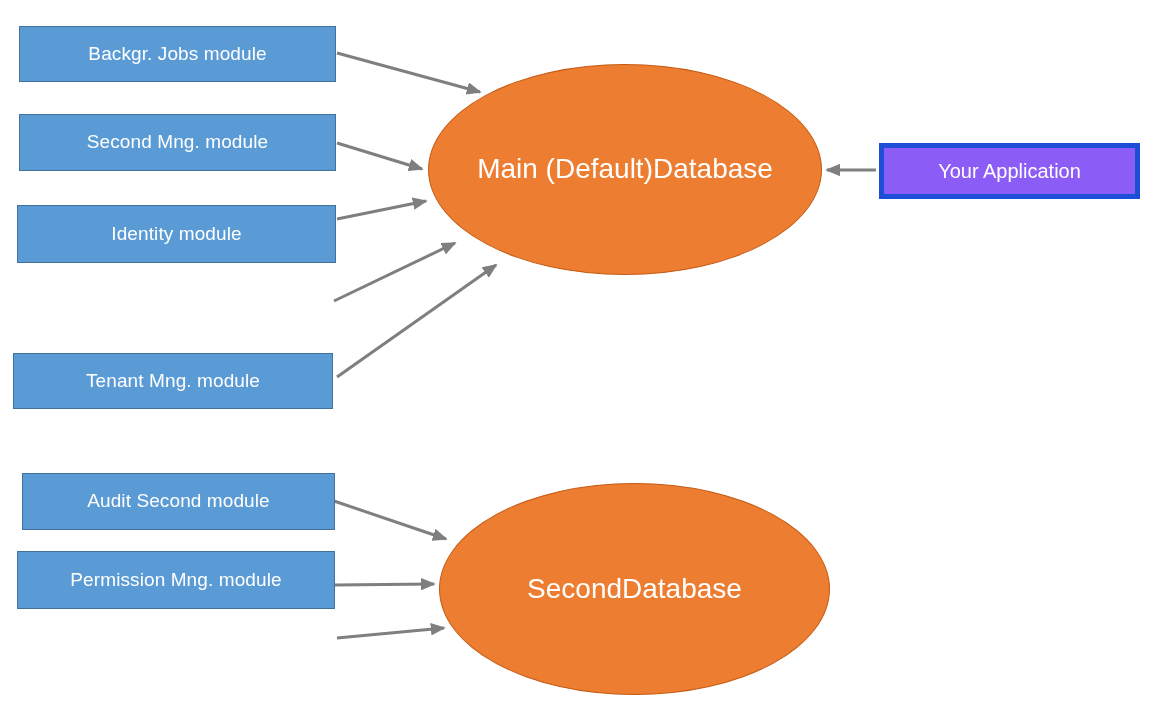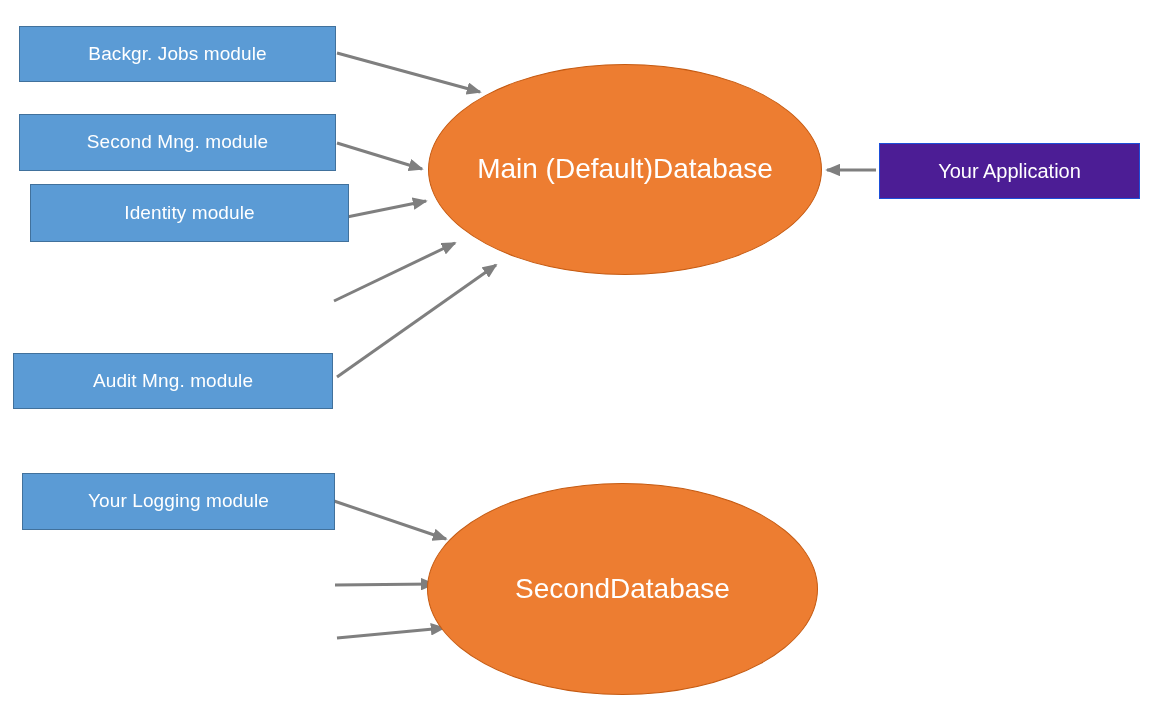--- a/index.html
+++ b/index.html
@@ -29,22 +29,22 @@
     justify-content: center;
     font-size: 19px;
     letter-spacing: 0.1px;
     line-height: 1.1;
     text-align: center;
     white-space: nowrap;
   }
   .app-box {
     position: absolute;
     box-sizing: border-box;
-    background: #4c1d95;
-    border: 1px solid #1d4ed8;
+    background: #8b5cf6;
+    border: 5px solid #1d4ed8;
     color: #ffffff;
     display: flex;
     align-items: center;
     justify-content: center;
     font-size: 20px;
     line-height: 1.1;
     text-align: center;
     white-space: nowrap;
   }
   .db-ellipse {
@@ -100,41 +100,44 @@
   </svg>
 
   <div class="module-box" style="left:19px; top:26px; width:317px; height:56px;">
     <span>Backgr. Jobs module</span>
   </div>
 
   <div class="module-box" style="left:19px; top:114px; width:317px; height:57px;">
     <span>Second Mng. module</span>
   </div>
 
-  <div class="module-box" style="left:17px; top:184px; width:319px; height:58px;margin-left:13px;">
+  <div class="module-box" style="left:17px; top:205px; width:319px; height:58px;">
     <span>Identity module</span>
   </div>
 
 
   <div class="module-box" style="left:13px; top:353px; width:320px; height:56px;">
-    <span>Audit Mng. module</span>
+    <span>Tenant Mng. module</span>
   </div>
 
   <div class="module-box" style="left:22px; top:473px; width:313px; height:57px;">
-    <span>Your Logging module</span>
+    <span>Audit Second module</span>
   </div>
 
+  <div class="module-box" style="left:17px; top:551px; width:318px; height:58px;">
+    <span>Permission Mng. module</span>
+  </div>
 
 
   <div class="db-ellipse" style="left:428px; top:64px; width:394px; height:211px;">
     <span class="db-line">Main (Default)</span>
     <span class="db-line">Database</span>
   </div>
 
-  <div class="db-ellipse" style="left:427px; top:483px; width:391px; height:212px;">
+  <div class="db-ellipse" style="left:439px; top:483px; width:391px; height:212px;">
     <span class="db-line">Second</span>
     <span class="db-line">Database</span>
   </div>
 
   <div class="app-box" style="left:879px; top:143px; width:261px; height:56px;">
     <span>Your Application</span>
   </div>
 
 </div>
 

